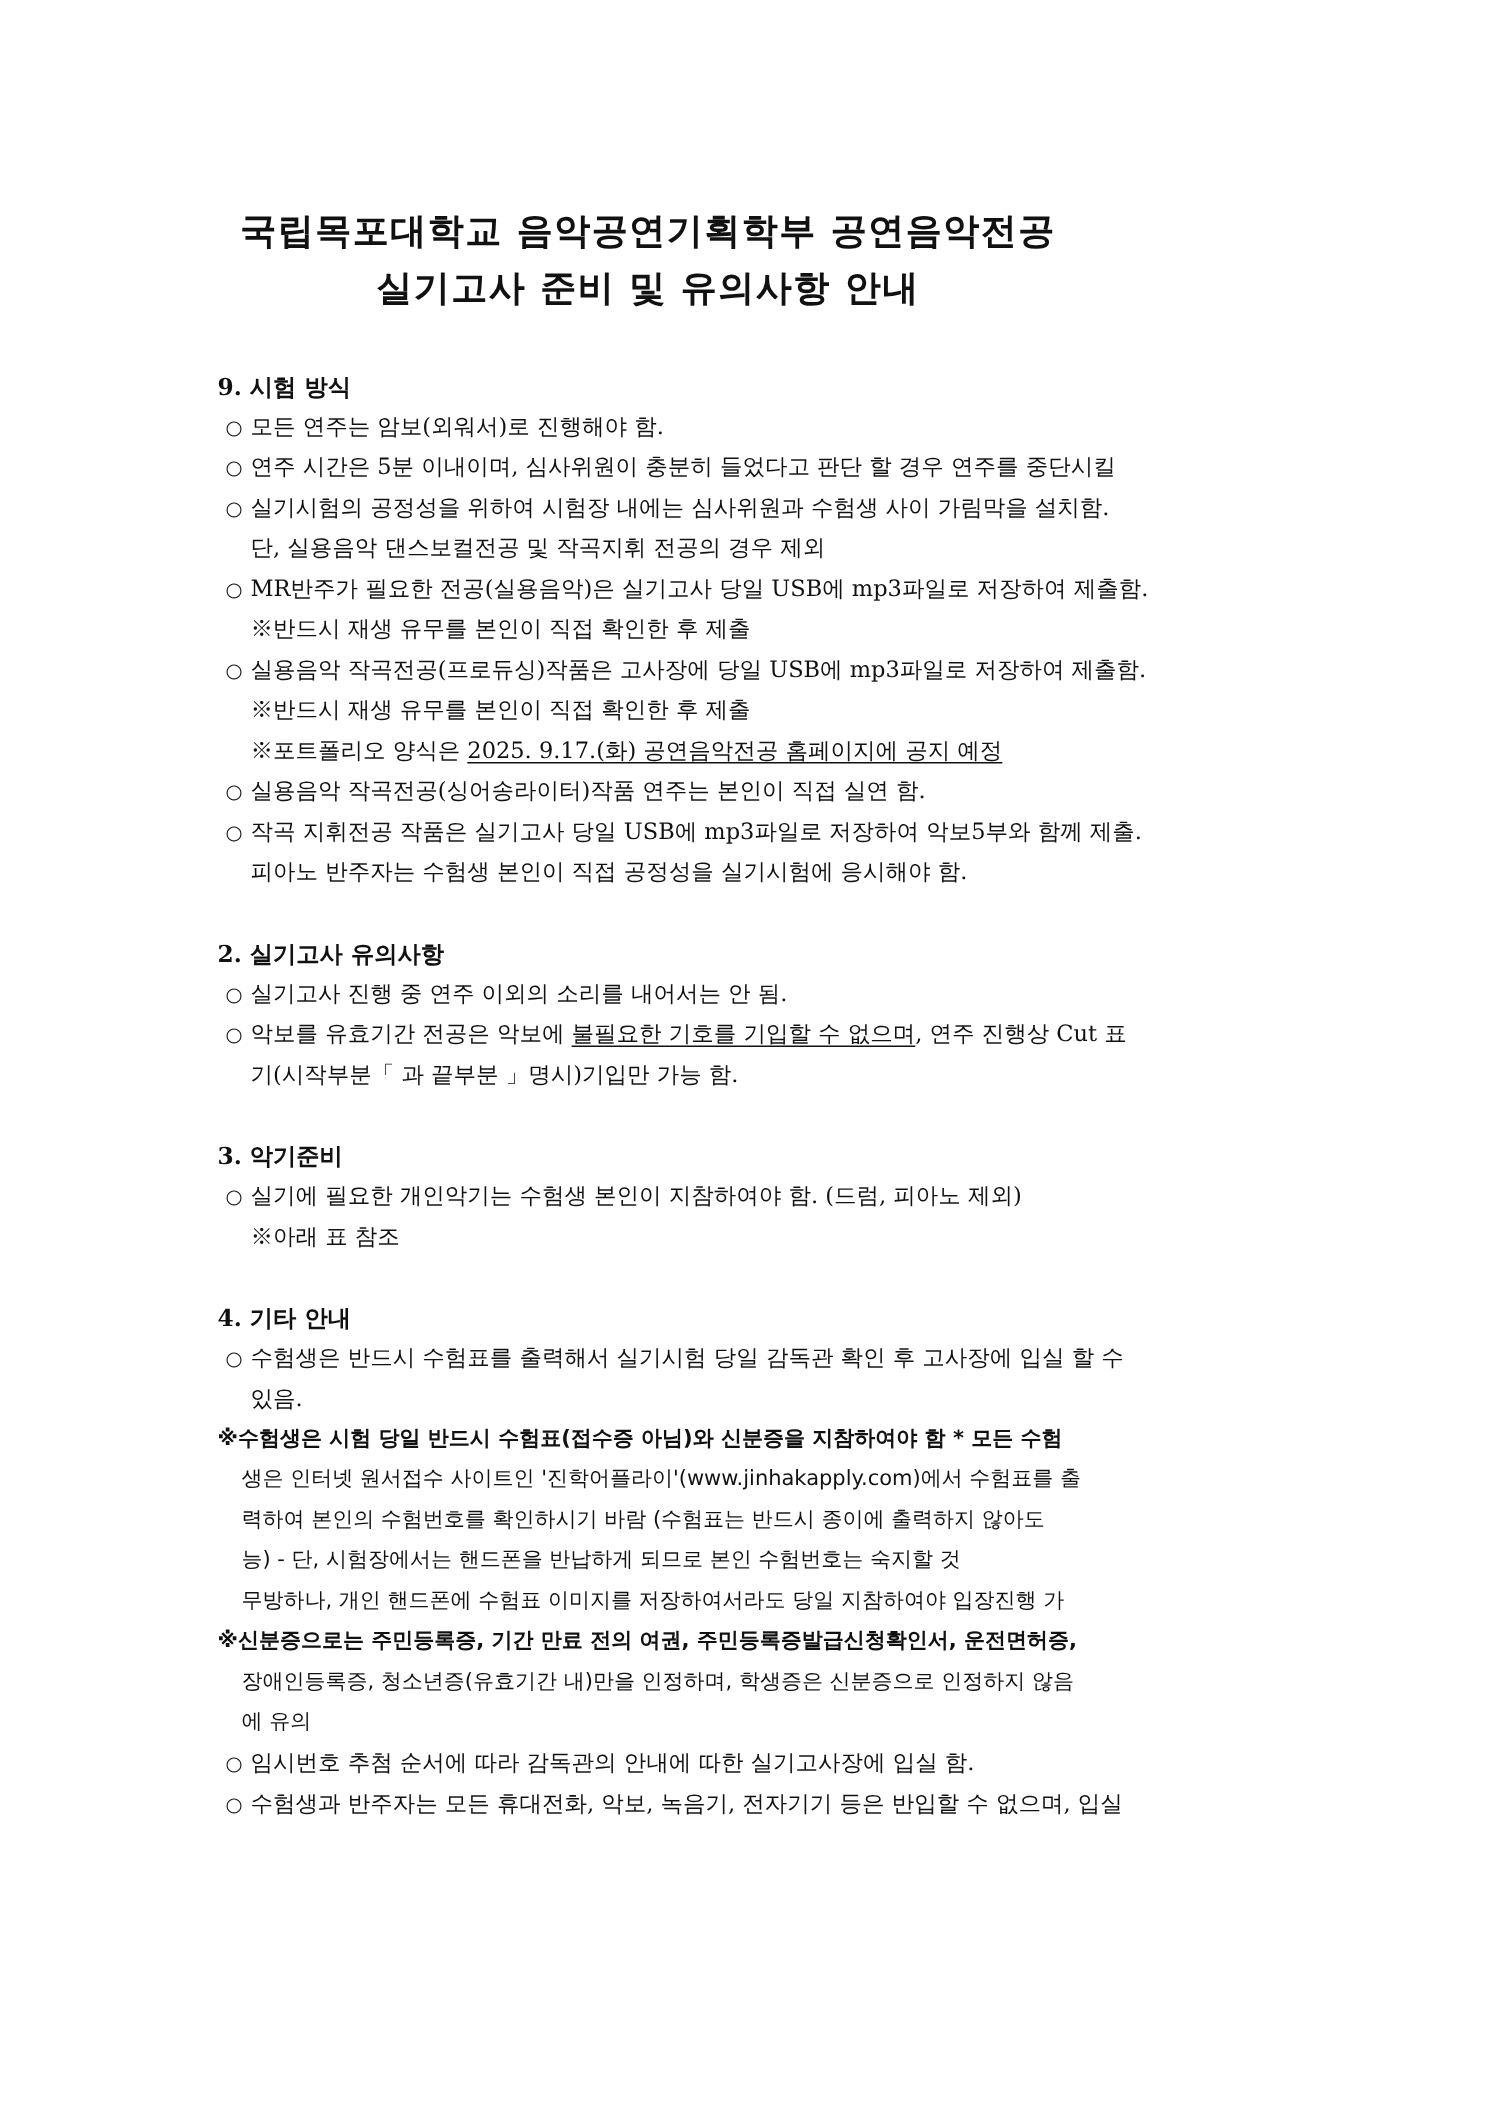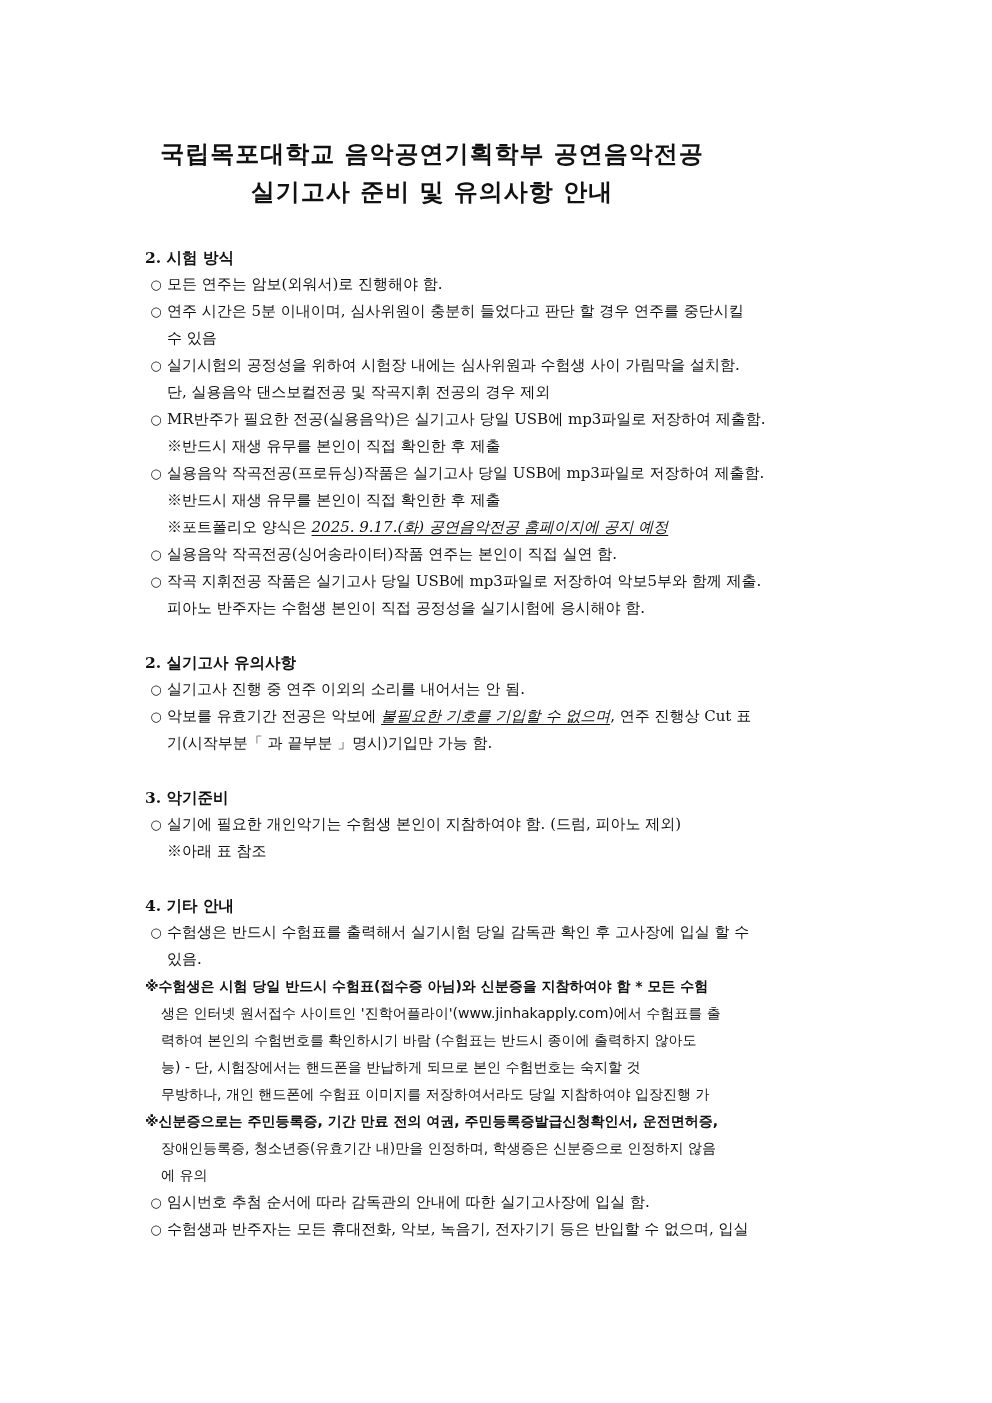--- a/index.html
+++ b/index.html
@@ -16,39 +16,38 @@
   .t2 { top: 176px; }
   .content { position: absolute; left: 145px; top: 244px; width: 712px; }
   .sec-head { font-size: 15.5px; font-weight: bold; height: 27px; line-height: 27px; }
   .line { font-size: 15px; line-height: 27px; height: 27px; white-space: nowrap; position: relative; }
   .b { padding-left: 0; }
   .b .bul { display: inline-block; width: 22px; text-align: center; font-size: 13px; }
   .ind { padding-left: 22px; }
   .note-start { padding-left: 0; font-weight: bold; }
   .note-ind { padding-left: 16px; }
   .gap { height: 27px; }
-  u { text-decoration: underline; text-underline-offset: 3px; font-style: italic; }
+  u { text-decoration: underline; text-underline-offset: 3px; }
   .sans { font-family: "DejaVu Sans", "Liberation Sans", sans-serif; font-size: 14px; }
 </style>
 </head>
 <body>
 
 <div class="title t1">국립목포대학교 음악공연기획학부 공연음악전공</div>
 <div class="title t2">실기고사 준비 및 유의사항 안내</div>
 
 <div class="content" id="content">
-    <div class="sec-head">2. 시험 방식</div>
+    <div class="sec-head">9. 시험 방식</div>
     <div class="line b"><span class="bul">○</span><span>모든 연주는 암보(외워서)로 진행해야 함.</span></div>
     <div class="line b"><span class="bul">○</span><span>연주 시간은 5분 이내이며, 심사위원이 충분히 들었다고 판단 할 경우 연주를 중단시킬</span></div>
-    <div class="line ind">수 있음</div>
     <div class="line b"><span class="bul">○</span><span>실기시험의 공정성을 위하여 시험장 내에는 심사위원과 수험생 사이 가림막을 설치함.</span></div>
     <div class="line ind">단, 실용음악 댄스보컬전공 및 작곡지휘 전공의 경우 제외</div>
     <div class="line b"><span class="bul">○</span><span>MR반주가 필요한 전공(실용음악)은 실기고사 당일 USB에 mp3파일로 저장하여 제출함.</span></div>
     <div class="line ind">※반드시 재생 유무를 본인이 직접 확인한 후 제출</div>
-    <div class="line b"><span class="bul">○</span><span>실용음악 작곡전공(프로듀싱)작품은 실기고사 당일 USB에 mp3파일로 저장하여 제출함.</span></div>
+    <div class="line b"><span class="bul">○</span><span>실용음악 작곡전공(프로듀싱)작품은 고사장에 당일 USB에 mp3파일로 저장하여 제출함.</span></div>
     <div class="line ind">※반드시 재생 유무를 본인이 직접 확인한 후 제출</div>
     <div class="line ind"><span>※포트폴리오 양식은 </span><u>2025. 9.17.(화) 공연음악전공 홈페이지에 공지 예정</u></div>
     <div class="line b"><span class="bul">○</span><span>실용음악 작곡전공(싱어송라이터)작품 연주는 본인이 직접 실연 함.</span></div>
     <div class="line b"><span class="bul">○</span><span>작곡 지휘전공 작품은 실기고사 당일 USB에 mp3파일로 저장하여 악보5부와 함께 제출.</span></div>
     <div class="line ind">피아노 반주자는 수험생 본인이 직접 공정성을 실기시험에 응시해야 함.</div>
     <div class="gap"></div>
     <div class="sec-head">2. 실기고사 유의사항</div>
     <div class="line b"><span class="bul">○</span><span>실기고사 진행 중 연주 이외의 소리를 내어서는 안 됨.</span></div>
     <div class="line b"><span class="bul">○</span><span>악보를 유효기간 전공은 악보에 </span><u>불필요한 기호를 기입할 수 없으며</u><span>, 연주 진행상 Cut 표</span></div>
     <div class="line ind">기(시작부분「 과 끝부분  」명시)기입만 가능 함.</div>

